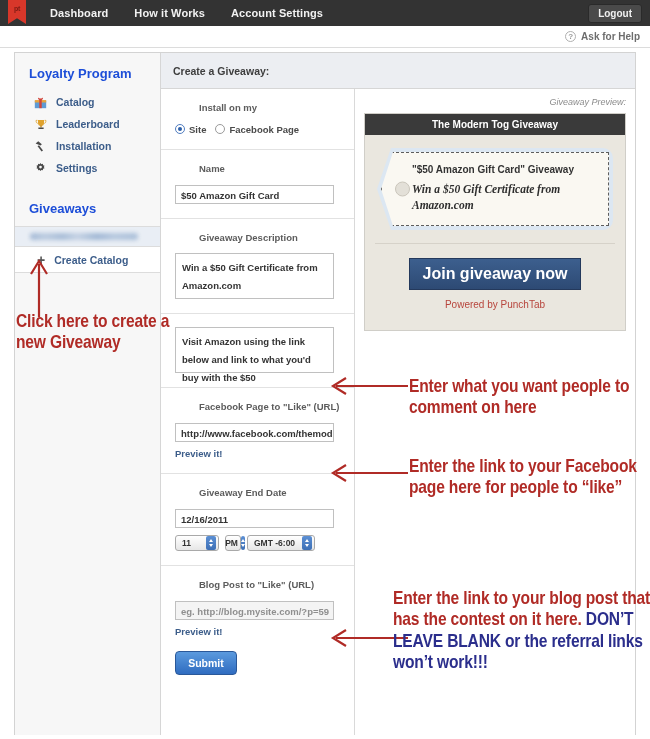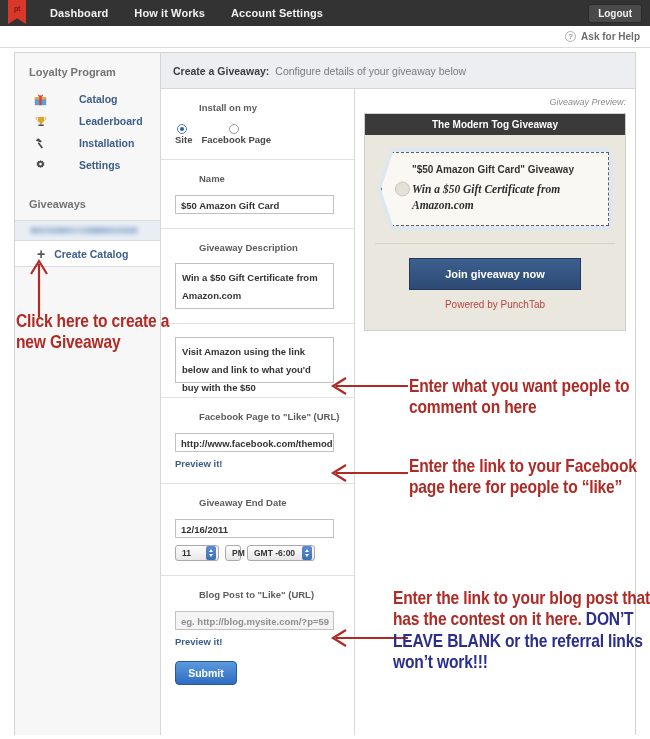--- a/index.html
+++ b/index.html
@@ -74,27 +74,27 @@
     display: flex;
   }
 
   
   .sidebar {
     width: 146px; flex: none;
     background: #f7f7f7;
     border-right: 1px solid #d6d6d6;
   }
   .sb-title {
-    font-size: 11px; font-weight: bold; color: #737373;
+    font-size: 13px; font-weight: bold; color: #1d4ed8;
     padding: 13px 0 10px 14px;
   }
   .sb-title.second { padding-top: 22px; }
   .sb-item {
     display: flex; align-items: center;
-    padding: 4px 0 4px 18px; height: 22px; gap: 23px;
+    padding: 4px 0 4px 18px; height: 22px;
   }
   .sb-icon {
     width: 15px; height: 14px; flex: none; margin-right: 8px;
     display: flex; align-items: center; justify-content: center;
   }
   .sb-label { font-size: 10.5px; color: #3c5d8a; font-weight: bold; }
 
   .sb-redacted {
     height: 21px; background: #e9eef5;
     border-top: 1px solid #dcdcdc; border-bottom: 1px solid #dcdcdc;
@@ -145,21 +145,21 @@
     white-space: nowrap;
   }
   .finput.placeholder { color: #8f8f8f; background: #f4f4f4; }
   .ftext {
     width: 159px; border: 1px solid #c0c0c0; background: #fff;
     font-size: 9.5px; color: #333; font-weight: bold;
     padding: 5px 6px; line-height: 1.85;
   }
   .ftext.h2 { height: 46px; }
   .radios { display: flex; align-items: center; gap: 9px; }
-  .radio-wrap { display: flex; align-items: center; flex-direction: column; }
+  .radio-wrap { display: flex; align-items: center; }
   .radio {
     width: 10px; height: 10px; border-radius: 50%;
     border: 1px solid #9a9a9a; background: #fff;
     margin-right: 4px; position: relative;
   }
   .radio.on { border-color: #4f7cc0; }
   .radio.on::after {
     content: ""; position: absolute; left: 2px; top: 2px;
     width: 4px; height: 4px; border-radius: 50%; background: #2c5fa8;
   }
@@ -169,21 +169,21 @@
   }
   .selrow { display: flex; gap: 6px; margin-top: 7px; }
   .msel {
     display: flex; align-items: center; justify-content: space-between;
     height: 16px; border: 1px solid #a9a9a9; border-radius: 3px;
     background: linear-gradient(#ffffff,#e6e6e6);
     font-size: 8.5px; color: #333; font-weight: bold;
     padding: 0 2px 0 6px;
   }
   .msel.w1 { width: 44px; }
-  .msel.w2 { width: 16px; }
+  .msel.w2 { width: 16px; justify-content: center; }
   .msel.w3 { width: 68px; }
   .stepper {
     width: 10px; height: 14px; border-radius: 2px;
     background: linear-gradient(#5b8fd4,#3d6fb5);
     display: flex; flex-direction: column; align-items: center;
     justify-content: center; gap: 2px; margin-left: 3px;
   }
   .stepper i {
     width: 0; height: 0; border-left: 2.5px solid transparent;
     border-right: 2.5px solid transparent; display: block;
@@ -236,21 +236,21 @@
   .tag-desc {
     font-family: "Liberation Serif", serif;
     font-size: 11.5px; font-style: italic; font-weight: bold;
     color: #2e2e2e; line-height: 1.35;
   }
   .pv-sep { height: 1px; background: #d6d2c9; margin: 13px 0 0 0; }
   .joinbtn {
     margin: 14px auto 0 auto; width: 172px; height: 32px;
     background: linear-gradient(#3c5f8e,#2d4a74);
     border: 1px solid #24395c;
-    color: #fff; font-size: 11px; font-weight: bold;
+    color: #fff; font-size: 16px; font-weight: bold;
     display: flex; align-items: center; justify-content: center;
   }
   .powered {
     text-align: center; color: #b7453c; font-size: 10px;
     padding: 9px 0 10px 0;
   }
 
   
   .anno {
     position: absolute;
@@ -345,21 +345,20 @@
 
       <div class="sb-create">
         <span class="plus">+</span>
         <span class="sb-label">Create Catalog</span>
       </div>
     </div>
 
     <div class="content">
       <div class="content-header">
         <span class="ch-strong">Create a Giveaway:</span>
-        <span class="ch-sub">Configure details of your giveaway below</span>
       </div>
 
       <div class="columns">
 
         <div class="formcol">
 
           <div class="fgroup">
             <div class="flabel">Install on my</div>
             <div class="radios">
               <label class="radio-wrap">

